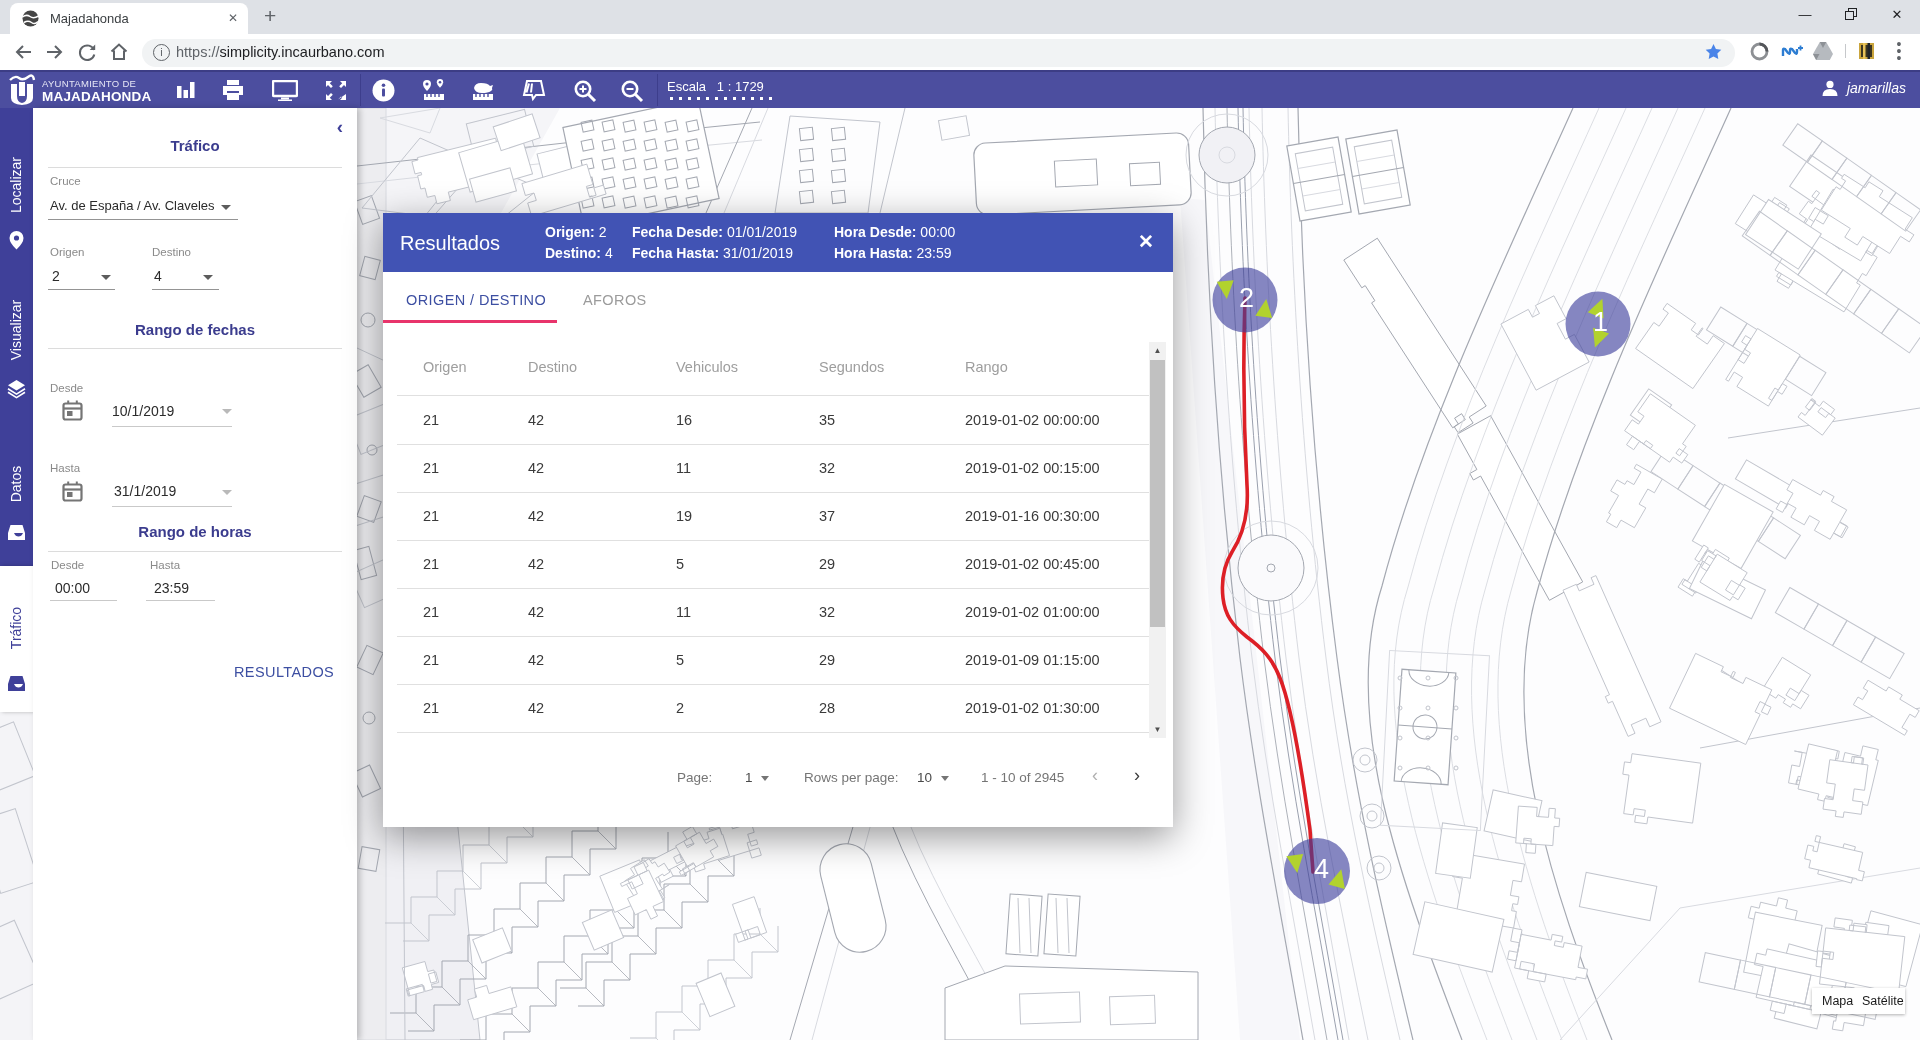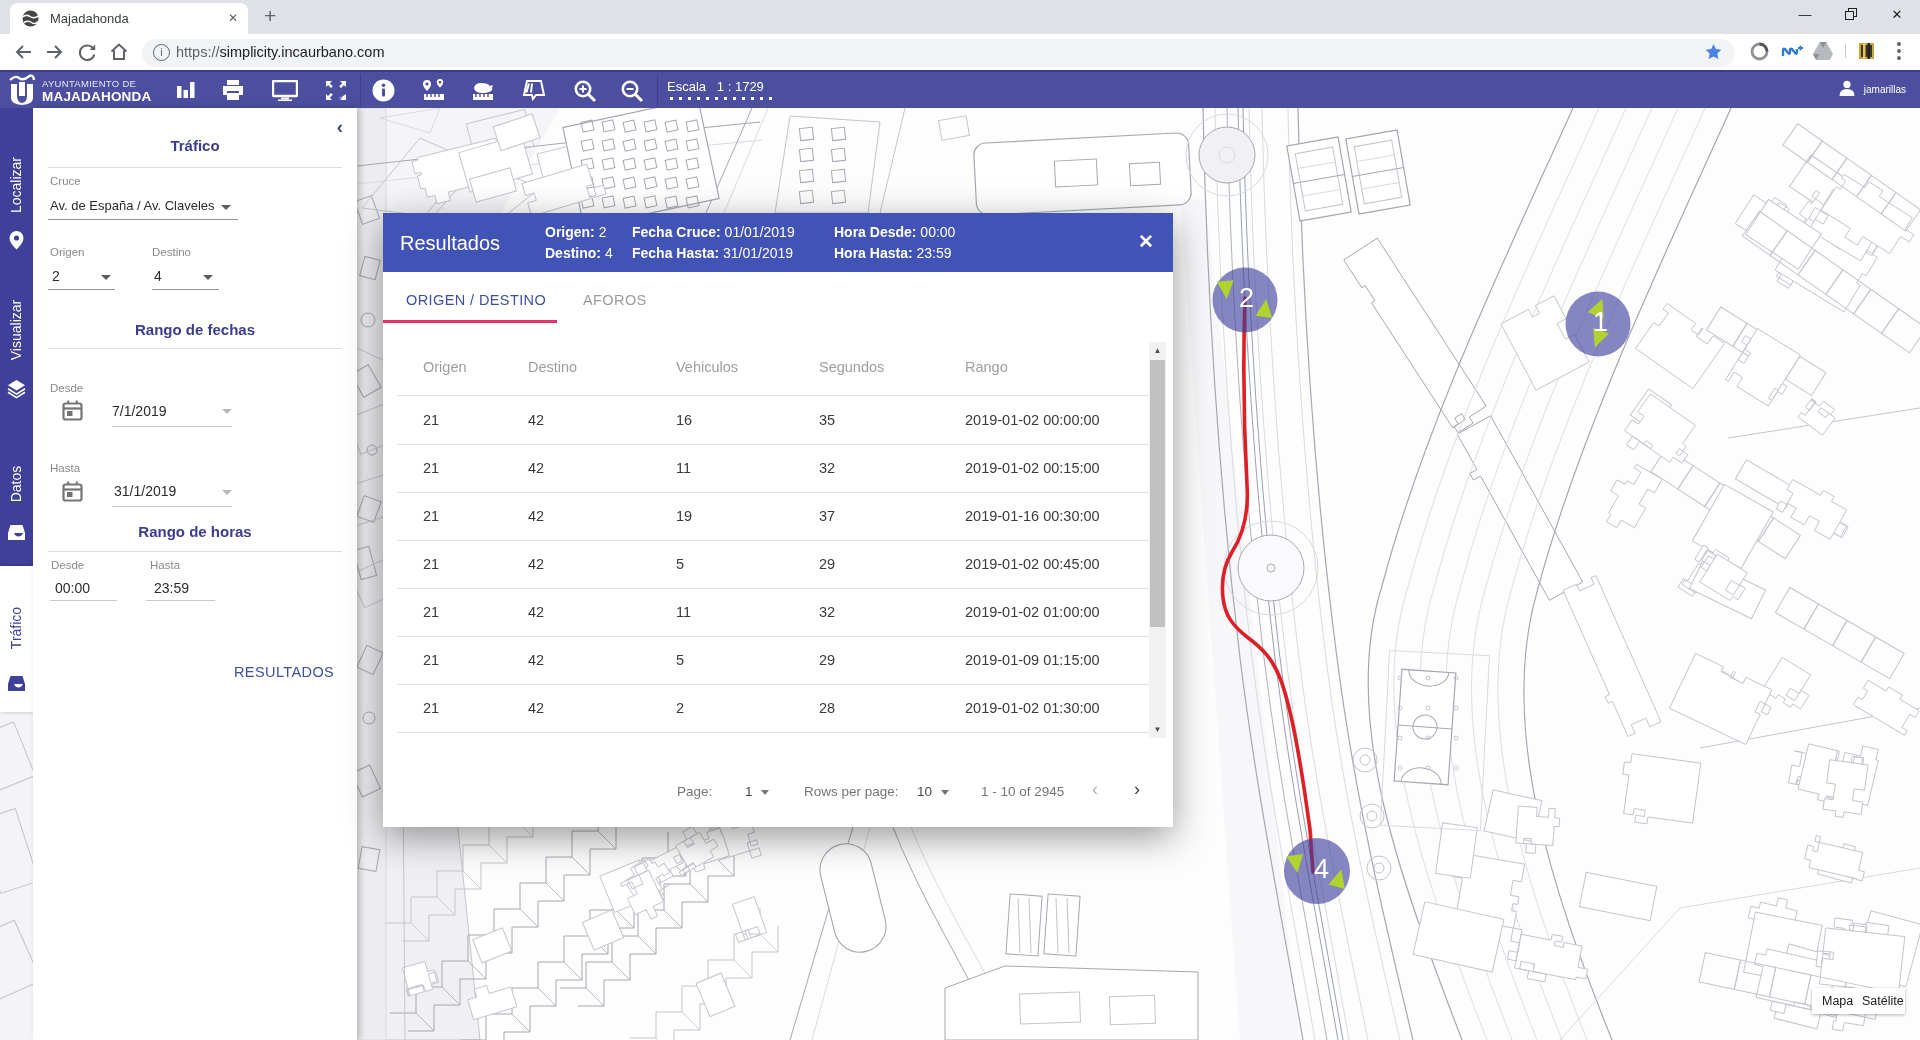--- a/index.html
+++ b/index.html
@@ -18,21 +18,21 @@
   #urlbar .info { position:absolute; left:11px; top:5px; width:17px; height:17px; border:1.6px solid #5f6368; border-radius:50%; color:#5f6368; font-size:11px; text-align:center; line-height:14px; }
   #urlbar .url { position:absolute; left:34px; top:5px; font-size:14.5px; color:#202124; }
   #urlbar .url .gray { color:#5f6368; }
   #headerline { position:absolute; left:0; top:70px; width:1920px; height:2px; background:#3c3d85; }
   #appheader { position:absolute; left:0; top:72px; width:1920px; height:36px; background:#4c4e9f; }
   #logo-txt1 { position:absolute; left:42px; top:78px; font-size:9.5px; color:#e7e7f6; letter-spacing:.3px; }
   #logo-txt2 { position:absolute; left:42px; top:89px; font-size:13.5px; color:#fff; font-weight:bold; letter-spacing:.2px; }
   #escala { position:absolute; left:667px; top:79px; font-size:13px; color:#fff; }
   #escala .dots { position:absolute; left:0; top:17px; width:106px; height:5px;
      background-image:radial-gradient(circle 2.2px, #fff 70%, transparent 75%); background-size:9px 5px; }
-  #user { position:absolute; right:14px; top:79px; color:#fff; font-size:10px; }
+  #user { position:absolute; right:14px; top:79px; color:#fff; font-size:14px;font-style:italic; }
   #sidebar { position:absolute; left:0; top:108px; width:33px; height:458px; background:#3f4099; }
   #trafico-sb { position:absolute; left:0; top:566px; width:33px; height:146px; background:#fff; box-shadow:2px 0 4px rgba(0,0,0,.25); }
   #panel { position:absolute; left:33px; top:108px; width:324px; height:932px; background:#fff; box-shadow:3px 0 6px rgba(0,0,0,.22); }
   #panel .collapse { position:absolute; right:14px; top:8px; color:#3f4099; font-size:19px; font-weight:bold; }
   .ph3 { position:absolute; width:324px; font-size:15px; color:#3b3c8e; font-weight:bold; text-align:center; }
   .phr { position:absolute; left:15px; width:294px; border-top:1px solid #dcdcdc; }
   .lbl { position:absolute; font-size:11.5px; color:#8a8a8a; }
   .val { position:absolute; font-size:14px; color:#2b2b2b; }
   .ul { position:absolute; border-bottom:1px solid #949494; }
   .ull { position:absolute; border-bottom:1px solid #c9c9c9; }
@@ -46,21 +46,21 @@
   #tabs .t1 { position:absolute; left:23px; top:79px; font-size:14.5px; color:#3d4fa2; letter-spacing:.4px; }
   #tabs .t2 { position:absolute; left:200px; top:79px; font-size:14.5px; color:#9b9b9b; letter-spacing:.4px; }
   #inkbar { position:absolute; left:0; top:107px; width:174px; height:3px; background:#e8346b; }
   #mtable { position:absolute; left:0; top:112px; width:766px; height:626px; }
   .th { position:absolute; top:34px; font-size:14.5px; color:#9e9e9e; }
   .rowsep { position:absolute; left:14px; width:752px; height:1px; background:#e0e0e0; }
   .cell { position:absolute; font-size:14.5px; color:#3a3a3a; }
   #msb { position:absolute; left:766px; top:129px; width:17px; height:396px; background:#f1f1f1; }
   #msb .arr { position:absolute; left:0; width:17px; height:17px; color:#505050; font-size:8px; text-align:center; line-height:17px; }
   #msb .thumb { position:absolute; left:1px; top:18px; width:15px; height:267px; background:#c1c1c1; }
-  #mpag { position:absolute; left:0; top:553px; width:762px; height:48px; font-size:13.5px; color:#757575; }
+  #mpag { position:absolute; left:0; top:539px; width:762px; height:48px; font-size:13.5px; color:#757575; }
   #mpag span { position:absolute; }
   #mbuttons { position:absolute; left:0; top:575px; width:790px; height:39px; font-size:14.5px; }
   #mbuttons span { position:absolute; top:10px; letter-spacing:.3px; white-space:nowrap; }
   #mapsat { position:absolute; left:1812px; top:988px; width:93px; height:26px; background:#fff; box-shadow:0 1px 3px rgba(0,0,0,.3); font-size:12.5px; color:#1a1a1a; }
 </style>
 </head>
 <body>
 
 <div class="abs" id="mapwrap" style="left:0;top:108px;width:1920px;height:932px;background:#fdfdfe;">
 <svg width="1920" height="932" viewBox="0 0 1920 932">
@@ -524,21 +524,21 @@
   <div class="ul" style="left:119px;top:181px;width:67px"></div>
   <div class="ph3" style="top:213px">Rango de fechas</div>
   <div class="phr" style="top:240px"></div>
   <div class="lbl" style="left:17px;top:274px">Desde</div>
   <svg class="abs" style="left:29px;top:292px" width="21" height="21" viewBox="0 0 21 21">
       <rect x="1.5" y="3.5" width="18" height="16" rx="2" fill="none" stroke="#757575" stroke-width="2.2"></rect>
       <path d="M2 8.5 h17" stroke="#757575" stroke-width="2.2"></path>
       <rect x="5" y="11" width="5.5" height="5" fill="#757575"></rect>
       <path d="M6.2 0.5 v3 M14.8 0.5 v3" stroke="#757575" stroke-width="2"></path>
     </svg>
-  <div class="val" style="left:79px;top:295px">7/1/2019</div>
+  <div class="val" style="left:79px;top:295px">10/1/2019</div>
   <span class="caret light" style="left:189px;top:301px"></span>
   <div class="ull" style="left:79px;top:318px;width:120px"></div>
   <div class="lbl" style="left:17px;top:354px">Hasta</div>
   <svg class="abs" style="left:29px;top:373px" width="21" height="21" viewBox="0 0 21 21">
       <rect x="1.5" y="3.5" width="18" height="16" rx="2" fill="none" stroke="#757575" stroke-width="2.2"></rect>
       <path d="M2 8.5 h17" stroke="#757575" stroke-width="2.2"></path>
       <rect x="5" y="11" width="5.5" height="5" fill="#757575"></rect>
       <path d="M6.2 0.5 v3 M14.8 0.5 v3" stroke="#757575" stroke-width="2"></path>
     </svg>
   <div class="val" style="left:81px;top:375px">31/1/2019</div>
@@ -552,21 +552,21 @@
   <div class="val" style="left:121px;top:472px">23:59</div>
   <div class="ull" style="left:17px;top:492px;width:67px"></div>
   <div class="ull" style="left:113px;top:492px;width:69px"></div>
   <div class="abs" style="left:201px;top:556px;font-size:14.5px;color:#3d4fa2;letter-spacing:.4px">RESULTADOS</div>
 </div>
 
 <div id="modal">
   <div id="mheader">
     <div class="mtitle">Resultados</div>
     <div class="ib" style="left:162px;top:9px"><b>Origen:</b> 2<br><b>Destino:</b> 4</div>
-    <div class="ib" style="left:249px;top:9px"><b>Fecha Cruce:</b> 01/01/2019<br><b>Fecha Hasta:</b> 31/01/2019</div>
+    <div class="ib" style="left:249px;top:9px"><b>Fecha Desde:</b> 01/01/2019<br><b>Fecha Hasta:</b> 31/01/2019</div>
     <div class="ib" style="left:451px;top:9px"><b>Hora Desde:</b> 00:00<br><b>Hora Hasta:</b> 23:59</div>
     <div class="mclose">✕</div>
   </div>
   <div id="tabs">
       <span class="t1">ORIGEN / DESTINO</span>
       <span class="t2">AFOROS</span>
     </div>
   <div id="inkbar"></div>
   <div id="mtable">
     <span class="th" style="left:40px">Origen</span>

